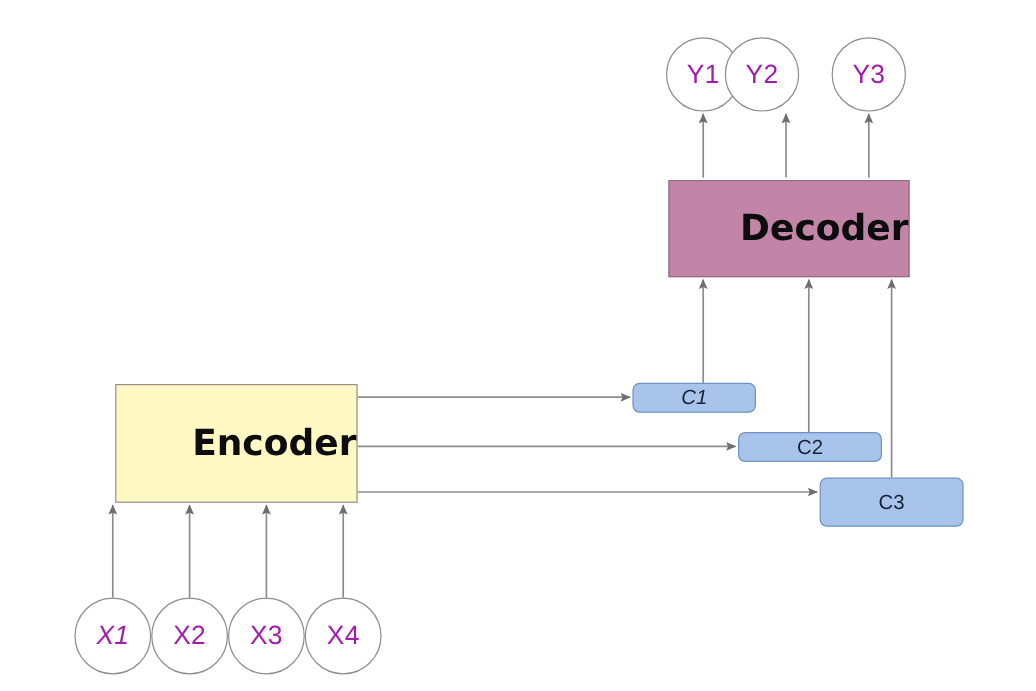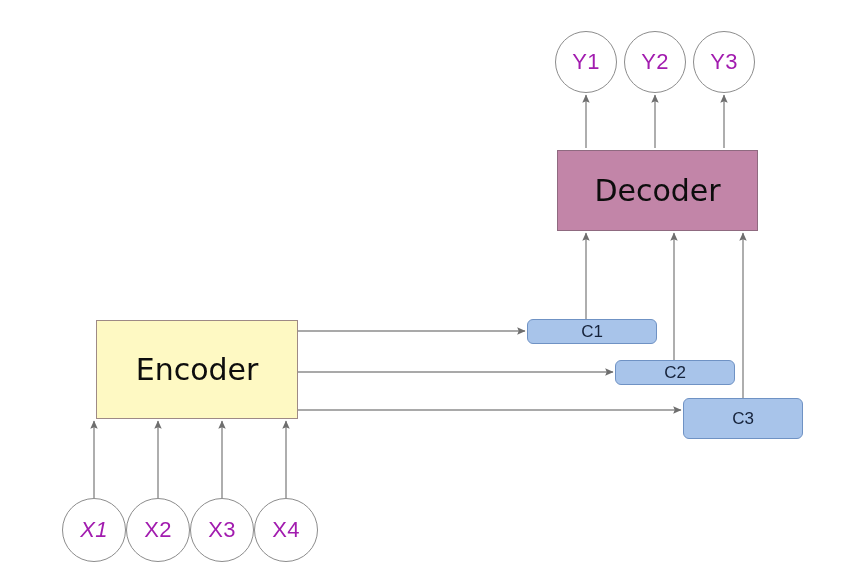--- a/index.html
+++ b/index.html
@@ -46,22 +46,23 @@
     letter-spacing: 0.2px;
     line-height: 1;
   }
 
   
   .block {
     position: absolute;
     box-sizing: border-box;
     display: flex;
     align-items: center;
-    justify-content: center;
+    justify-content: flex-end;
     z-index: 3;
+    font-weight: bold;
   }
   .block-label {
     font-family: "DejaVu Sans", sans-serif;
     color: #0d0d0d;
     line-height: 1;
   }
   #encoder-block {
     background: #fef9c3;
     border: 1.4px solid #9e8a86;
   }
@@ -133,37 +134,37 @@
     <span>X3</span>
   </div>
   <div class="node-circle" style="left:254px; top:498px; width:64px; height:64px;">
     <span>X4</span>
   </div>
 
   <div id="encoder-block" class="block" style="left:96px; top:320px; width:202px; height:99px;">
     <span class="block-label">Encoder</span>
   </div>
 
-  <div class="cbox" style="left:527px; top:319px; width:130px; height:25px;">
+  <div class="cbox" style="left:527px; top:319px; width:103px; height:25px;font-style:italic;">
     <span>C1</span>
   </div>
   <div class="cbox" style="left:615px; top:360px; width:120px; height:25px;">
     <span>C2</span>
   </div>
   <div class="cbox" style="left:683px; top:398px; width:120px; height:41px;">
     <span>C3</span>
   </div>
 
   <div id="decoder-block" class="block" style="left:557px; top:150px; width:201px; height:81px;">
     <span class="block-label">Decoder</span>
   </div>
 
   <div class="node-circle" style="left:555px; top:31px; width:62px; height:62px;">
     <span>Y1</span>
   </div>
-  <div class="node-circle" style="left:624px; top:31px; width:62px; height:62px;">
+  <div class="node-circle" style="left:604px; top:31px; width:62px; height:62px;">
     <span>Y2</span>
   </div>
   <div class="node-circle" style="left:693px; top:31px; width:62px; height:62px;">
     <span>Y3</span>
   </div>
 
 </div>
 
 </body></html>

